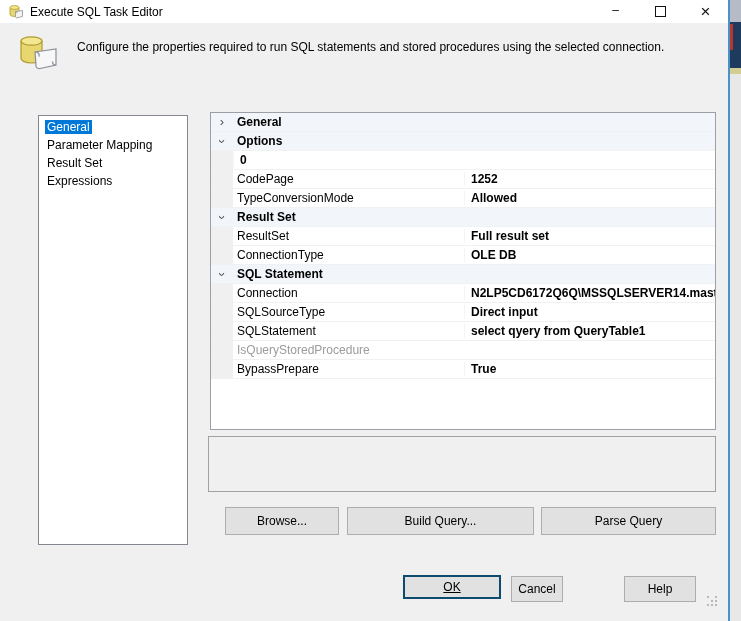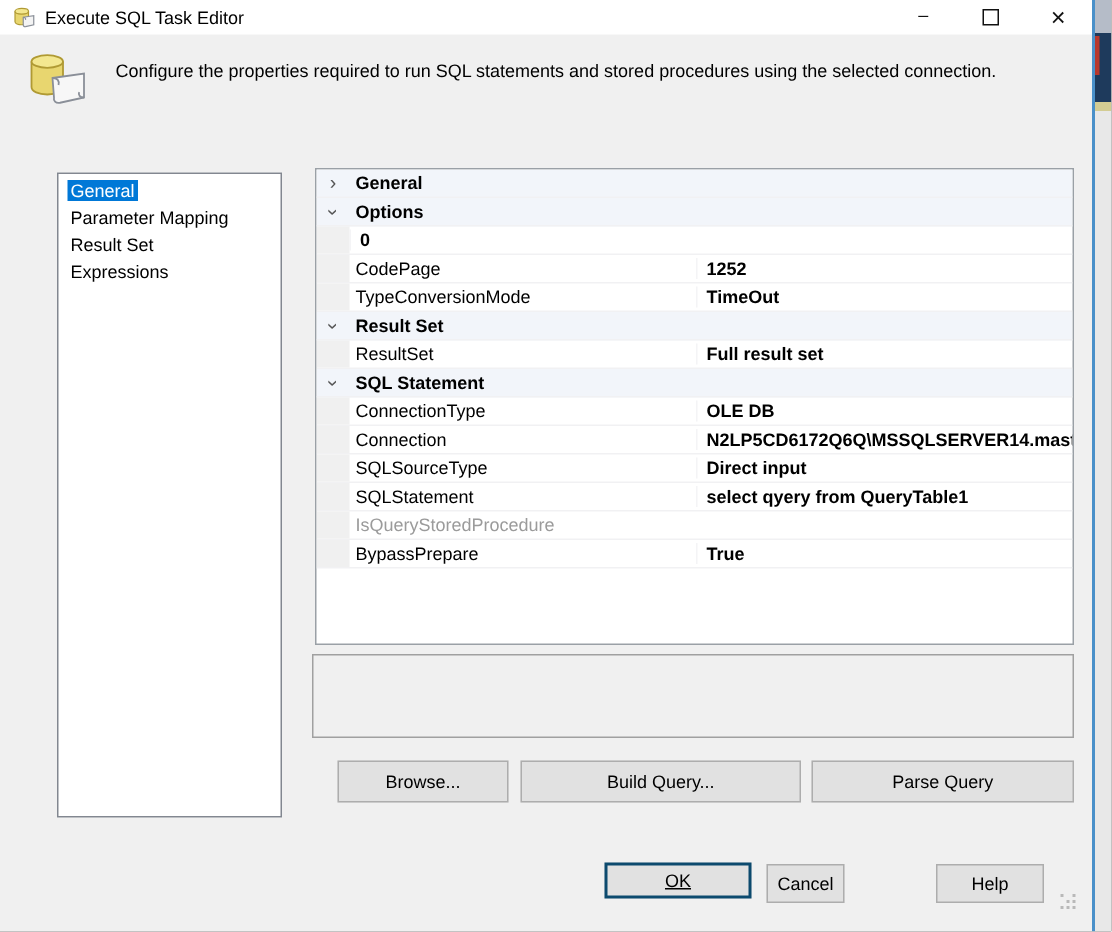--- a/index.html
+++ b/index.html
@@ -1,19 +1,19 @@
 <!DOCTYPE html>
 <html><head>
 <meta charset="utf-8">
 <style>
   html,body { margin:0; padding:0; background:#fff; }
   .screen {
     position:relative; width:741px; height:621px; overflow:hidden;
     font-family:"Liberation Sans", sans-serif; color:#000;
-    background:#000000;
+    background:#f9a8d4;
   }
   
   .dialog {
     position:absolute; left:0; top:0; width:728px; height:621px;
     background:#f0f0f0; border-right:2px solid #4a90c9; box-sizing:content-box;
   }
   
   .titlebar {
     position:absolute; left:0; top:0; width:728px; height:23px;
     background:#ffffff; display:flex; align-items:center;
@@ -153,43 +153,43 @@
           <span class="pvalue">0</span>
         </div>
         <div class="prow prop">
           <span class="gutter"></span>
           <span class="plabel">CodePage</span>
           <span class="pvalue">1252</span>
         </div>
         <div class="prow prop">
           <span class="gutter"></span>
           <span class="plabel">TypeConversionMode</span>
-          <span class="pvalue">TimeOut</span>
+          <span class="pvalue">Allowed</span>
         </div>
         <div class="prow cat">
           <span class="gutter">
             <span class="chev down">›</span>
           </span>
           <span class="plabel">Result Set</span>
         </div>
         <div class="prow prop">
           <span class="gutter"></span>
           <span class="plabel">ResultSet</span>
           <span class="pvalue">Full result set</span>
         </div>
-        <div class="prow cat">
-          <span class="gutter">
-            <span class="chev down">›</span>
-          </span>
-          <span class="plabel">SQL Statement</span>
-        </div>
         <div class="prow prop">
           <span class="gutter"></span>
           <span class="plabel">ConnectionType</span>
           <span class="pvalue">OLE DB</span>
+        </div>
+        <div class="prow cat">
+          <span class="gutter">
+            <span class="chev down">›</span>
+          </span>
+          <span class="plabel">SQL Statement</span>
         </div>
         <div class="prow prop">
           <span class="gutter"></span>
           <span class="plabel">Connection</span>
           <span class="pvalue">N2LP5CD6172Q6Q\MSSQLSERVER14.master</span>
         </div>
         <div class="prow prop">
           <span class="gutter"></span>
           <span class="plabel">SQLSourceType</span>
           <span class="pvalue">Direct input</span>

